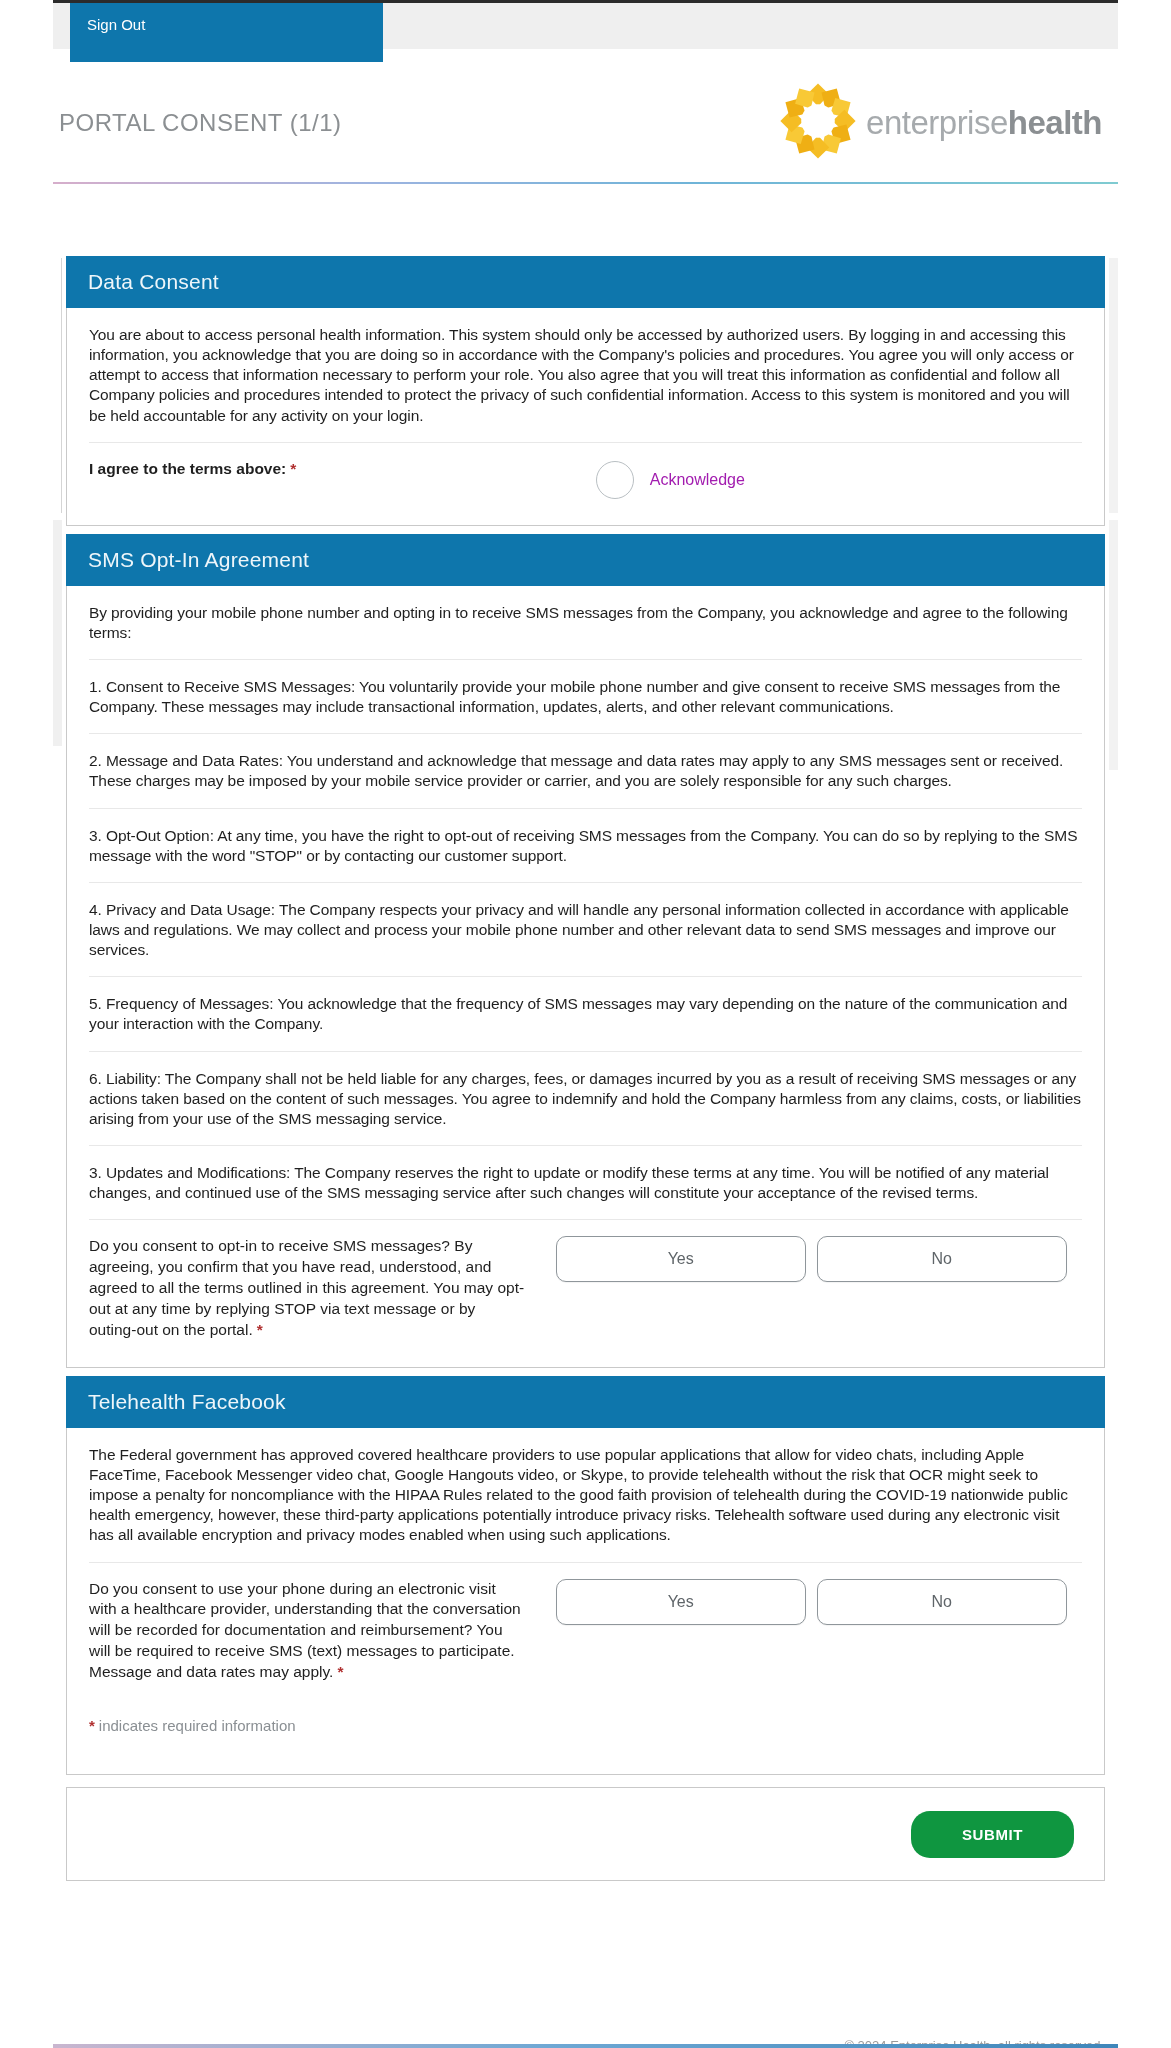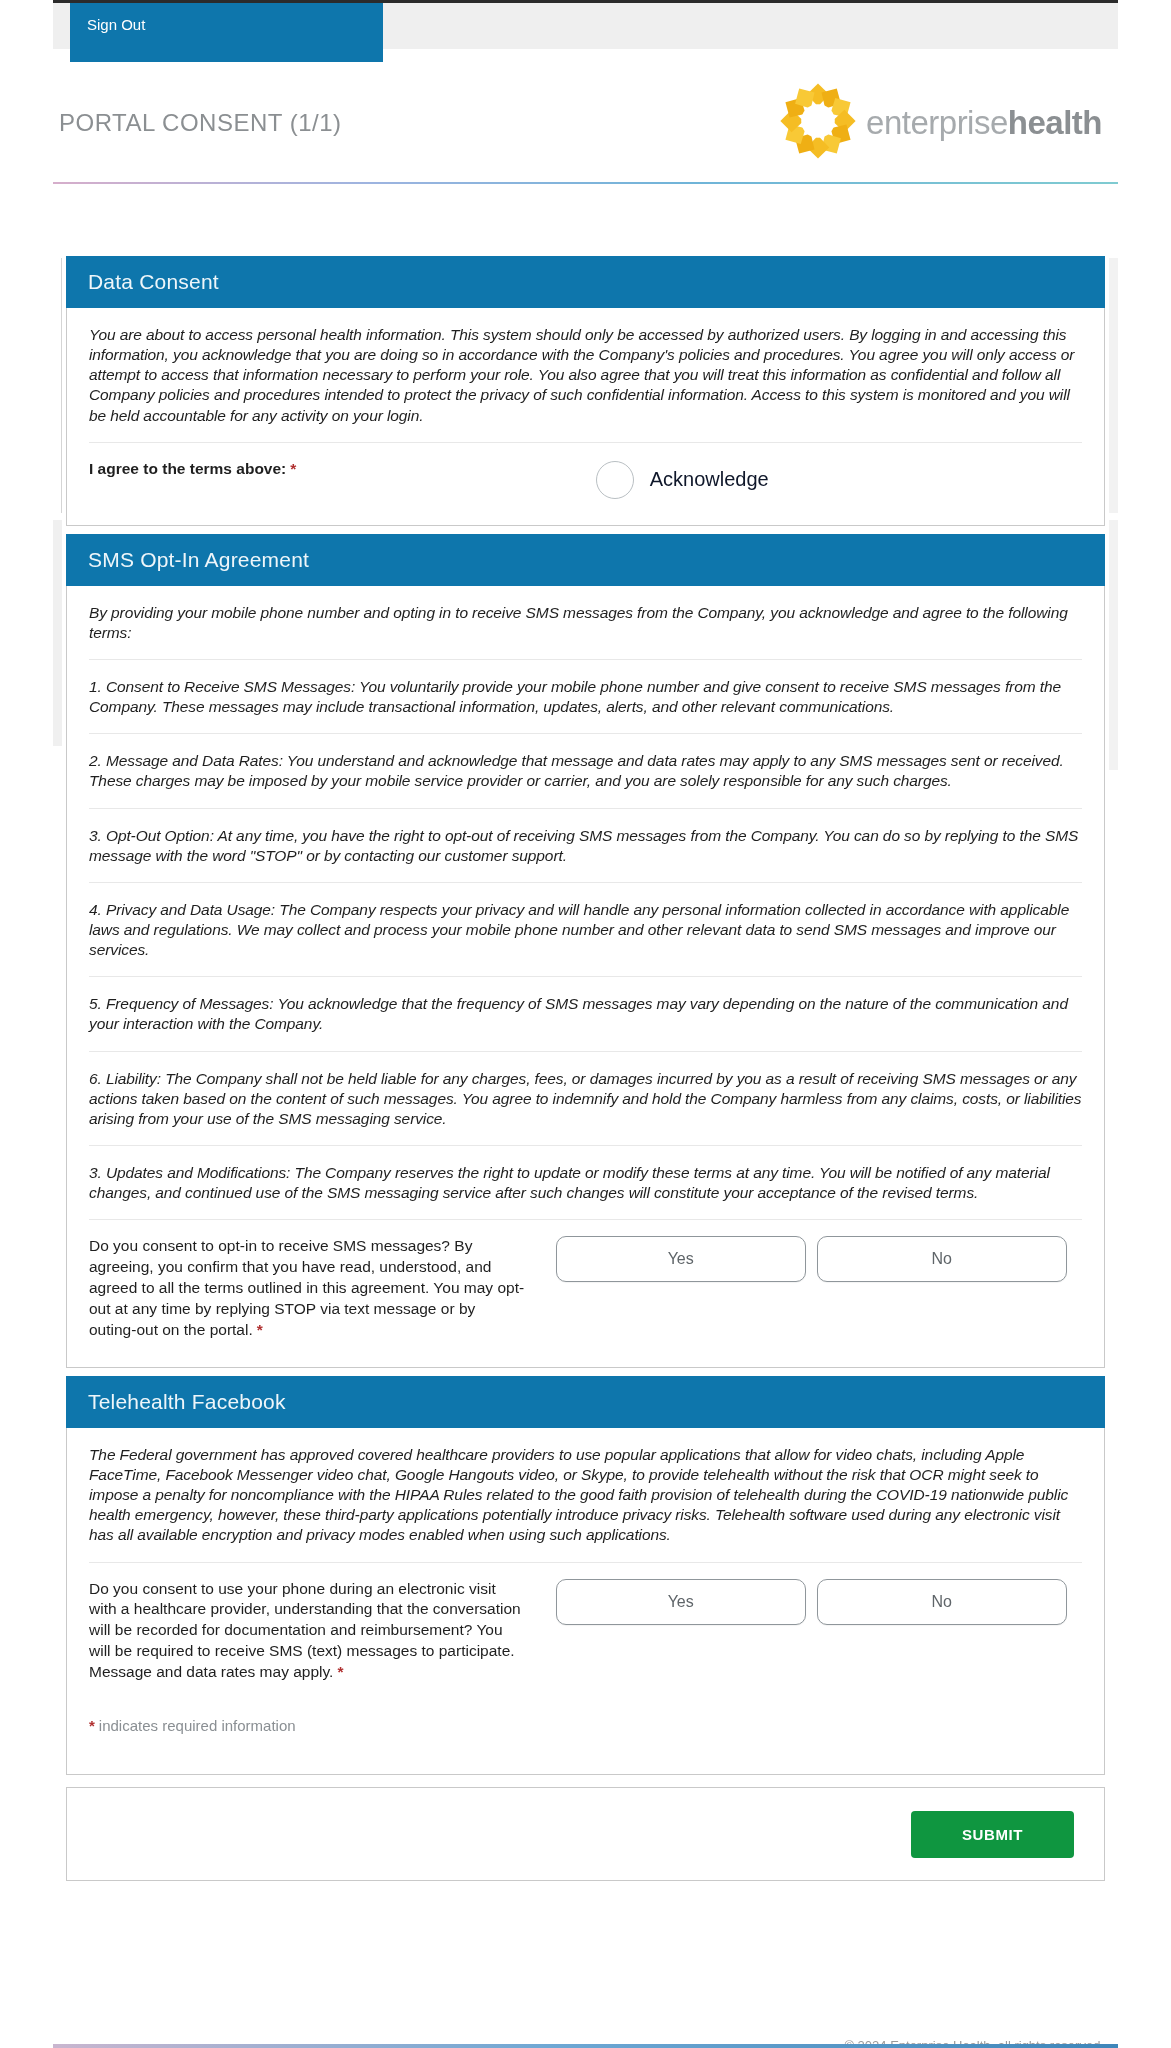--- a/index.html
+++ b/index.html
@@ -26,51 +26,51 @@
   .gradient-rule { height:2px; background:linear-gradient(90deg,#d6aecb 0%,#9db4e0 30%,#6fb4d8 60%,#7fcbd1 100%); }
 
   
   main { padding:72px 13px 0 13px; }
   .section { margin-bottom:8px; }
   .section-header {
     height:52px; background:#0e76ac; color:#eef6fa; font-size:21px;
     display:flex; align-items:center; padding-left:22px; font-weight:400; letter-spacing:0.2px;
   }
   .section-body { background:#fff; border:1px solid #c9c9c9; border-top:none; padding:0 22px; }
-  .para { padding:17px 0 16px 0; font-size:15.5px; line-height:1.3; letter-spacing:-0.1px;font-style:italic; }
+  .para { padding:17px 0 16px 0; font-size:15.5px; line-height:1.3; letter-spacing:-0.1px; }
   .para + .para, .row-divided { border-top:1px solid #e8e8e8; }
 
   
   .consent-row { display:flex; padding:16px 0 26px 0; }
   .consent-label { flex:0 0 47%; font-size:15.5px; line-height:1.35; padding-right:30px; }
   .consent-label.bold { font-weight:700; }
   .asterisk { color:#b03030; font-weight:700; margin-left:4px; }
   .consent-controls { flex:1; display:flex; align-items:flex-start; }
 
   .radio-wrap { display:flex; align-items:center; gap:16px; margin-left:40px; margin-top:2px; }
   .radio-circle { width:38px; height:38px; border-radius:50%; border:1px solid #b9bfc3; background:#fff; cursor:pointer; }
-  .radio-label { color:#0f172a; font-size:20px; }
+  .radio-label { color:#a21caf; font-size:16px; }
 
   .yn-buttons { display:flex; gap:11px; width:100%; padding-right:0; }
   .yn-btn {
     width:250px; height:46px; background:#fff; border:1px solid #8f969b; border-radius:10px;
     color:#5f6569; font-size:16px; display:flex; align-items:center; justify-content:center;
     cursor:pointer; box-shadow:0 1px 1px rgba(0,0,0,0.05);
   }
 
   .required-note { padding:8px 0 40px 0; font-size:15px; color:#8a8f93; }
   .required-note .asterisk { margin-left:0; margin-right:4px; }
 
   
   .submit-card {
     margin-top:12px; background:#fff; border:1px solid #c9c9c9; height:94px;
     display:flex; align-items:center; justify-content:flex-end; padding-right:30px;
   }
   .submit-btn {
-    width:163px; height:47px; background:#0f9640; border:none; border-radius:4px;
+    width:163px; height:47px; background:#0f9640; border:none; border-radius:19px;
     color:#fff; font-weight:700; font-size:15px; letter-spacing:0.6px; cursor:pointer;
   }
 
   
   .footer-text { position:absolute; right:14px; bottom:-5px; font-size:13px; color:#9a9a9a; }
   .bottom-bar { position:absolute; left:0; bottom:0; width:1105px; height:4px;
     background:linear-gradient(90deg,#c9b6cf 0%,#6ea8d4 45%,#3b84b8 100%); }
 
   
   .peek { position:absolute; }

